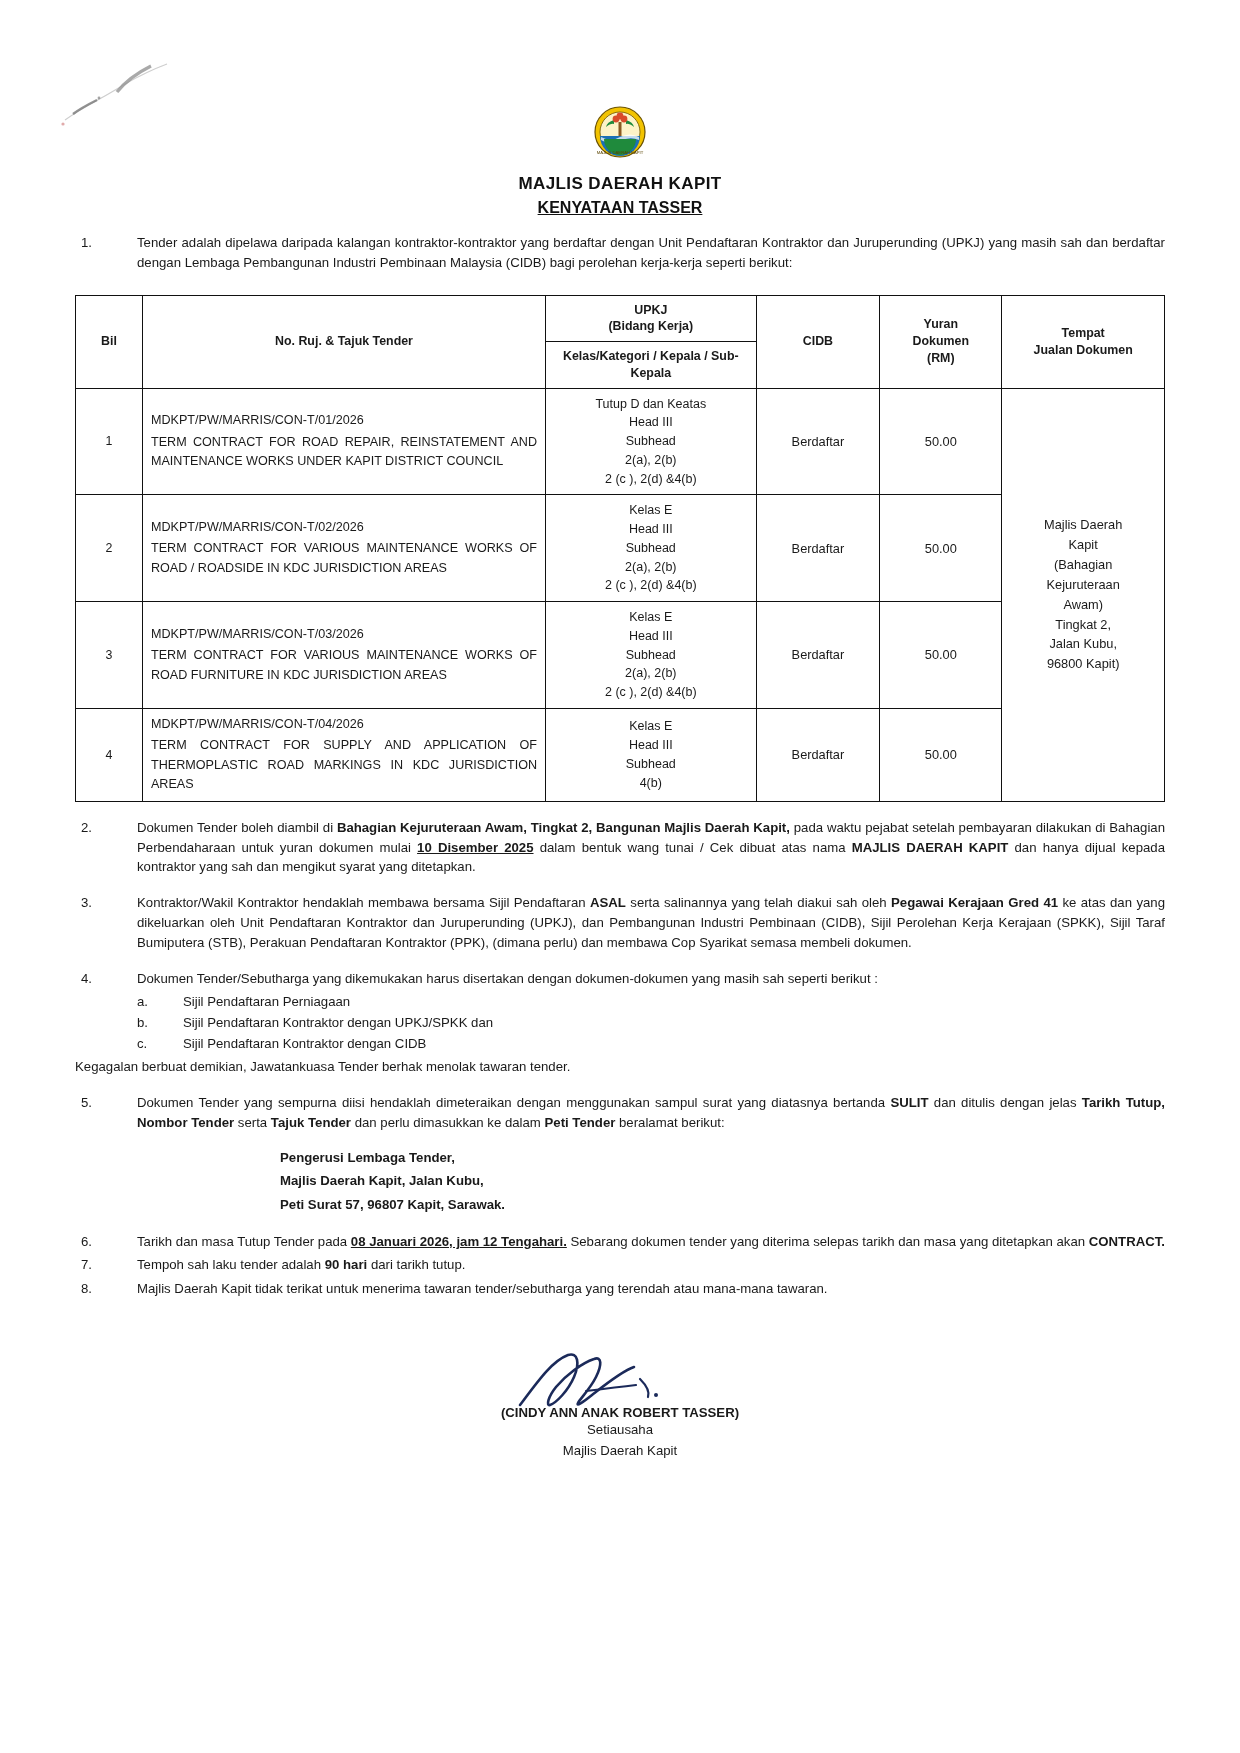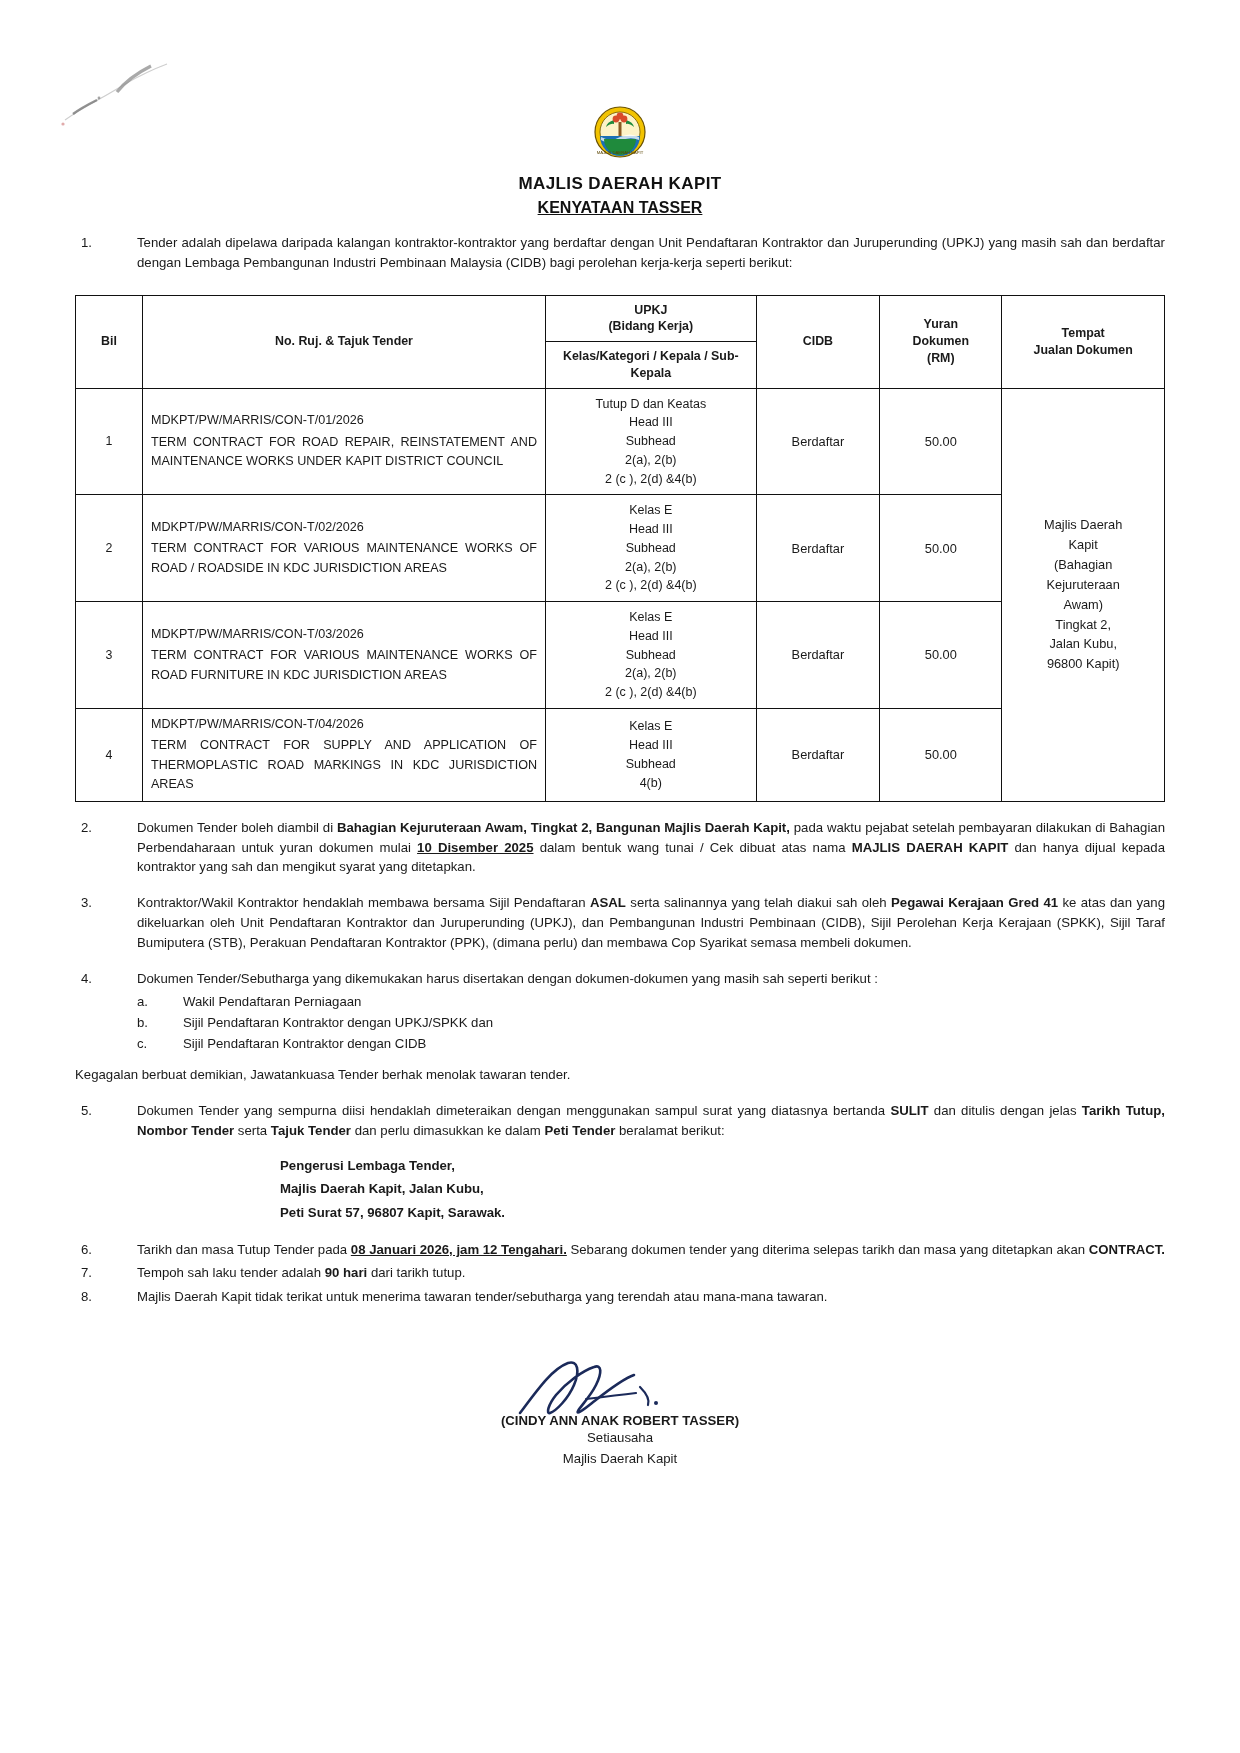--- a/index.html
+++ b/index.html
@@ -112,21 +112,21 @@
     padding-left: 62px;
     font-size: 13.2px;
     line-height: 1.58;
   }
   .sublist .row { display: flex; }
   .sublist .mark { width: 46px; flex: 0 0 46px; }
 
   .plain {
     font-size: 13.2px;
     line-height: 1.5;
-    margin-top: 10px;
+    margin-top: 2px;
   }
 
   .address {
     margin-top: 14px;
     padding-left: 205px;
     font-size: 13.2px;
     font-weight: bold;
     line-height: 1.75;
   }
 
@@ -315,21 +315,21 @@
     <span class="body"><span>Kontraktor/Wakil Kontraktor hendaklah membawa bersama Sijil Pendaftaran </span><b>ASAL</b><span> serta salinannya yang telah diakui sah oleh </span><b>Pegawai Kerajaan Gred 41</b><span> ke atas dan yang dikeluarkan oleh Unit Pendaftaran Kontraktor dan Juruperunding (UPKJ), dan Pembangunan Industri Pembinaan (CIDB), Sijil Perolehan Kerja Kerajaan (SPKK), Sijil Taraf Bumiputera (STB), Perakuan Pendaftaran Kontraktor (PPK), (dimana perlu) dan membawa Cop Syarikat semasa membeli dokumen.</span></span>
   </div>
 
   <div class="para first-indent">
     <span class="num">4.</span>
     <span class="body">Dokumen Tender/Sebutharga  yang dikemukakan harus disertakan dengan dokumen-dokumen yang masih sah seperti berikut :</span>
   </div>
   <div class="sublist">
     <div class="row">
       <span class="mark">a.</span>
-      <span>Wakil Pendaftaran Perniagaan</span>
+      <span>Sijil Pendaftaran Perniagaan</span>
     </div>
     <div class="row">
       <span class="mark">b.</span>
       <span>Sijil Pendaftaran Kontraktor dengan UPKJ/SPKK dan</span>
     </div>
     <div class="row">
       <span class="mark">c.</span>
       <span>Sijil Pendaftaran Kontraktor dengan CIDB</span>
     </div>
   </div>

